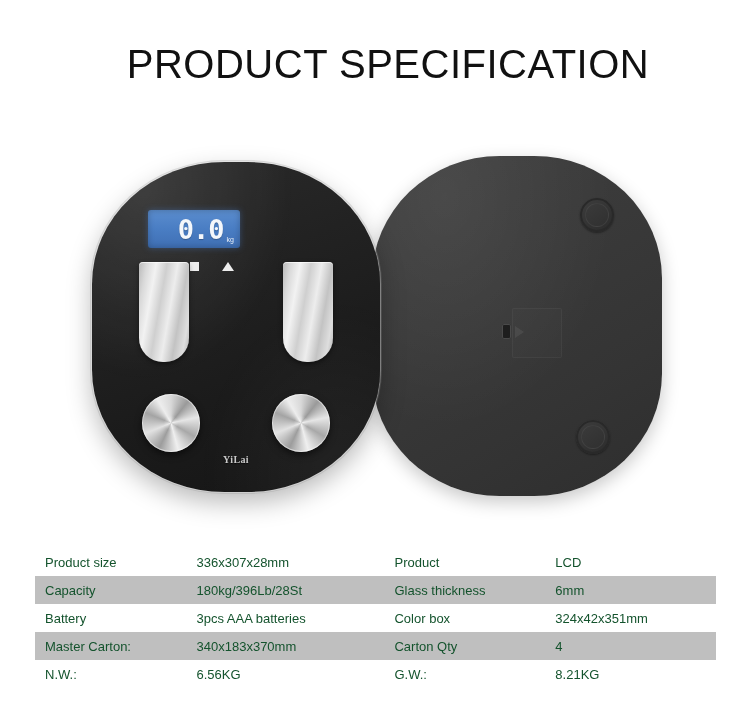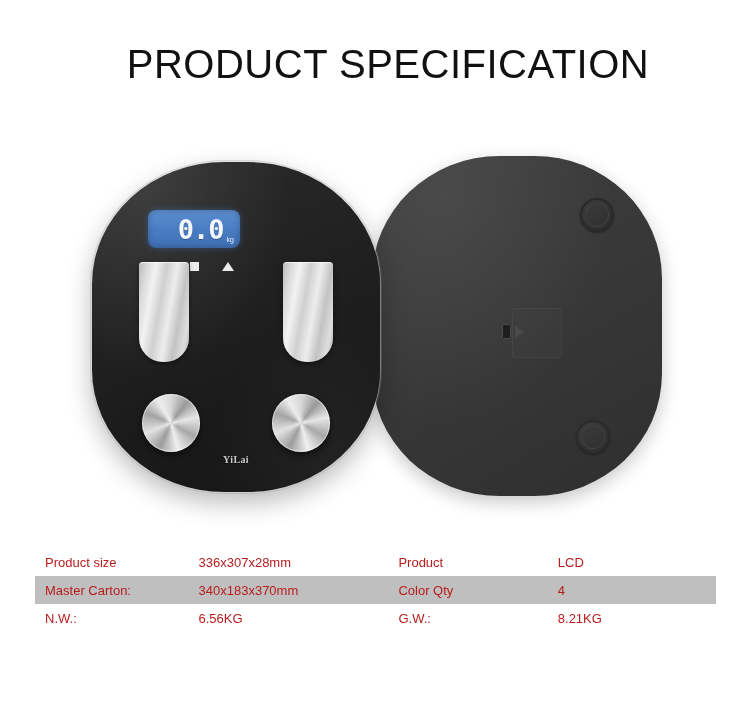--- a/index.html
+++ b/index.html
@@ -132,21 +132,21 @@
     pointer-events: none;
   }
 
   
   .lcd {
     position: absolute;
     left: 56px;
     top: 48px;
     width: 92px;
     height: 38px;
-    border-radius: 8px;
+    border-radius: 3px;
     background: linear-gradient(180deg, #5b8dce 0%, #4a7ec4 48%, #3f6fb4 100%);
     box-shadow: inset 0 0 6px rgba(0,0,0,0.25), 0 0 6px rgba(70,120,190,0.45);
     display: flex;
     align-items: center;
     justify-content: flex-end;
     padding-right: 6px;
     box-sizing: border-box;
   }
   .lcd-digits {
     font-family: "DejaVu Sans Mono", monospace;
@@ -250,21 +250,21 @@
   }
 
   
   .spec-table {
     position: absolute;
     left: 35px;
     top: 548px;
     width: 681px;
     border-collapse: collapse;
     font-size: 13px;
-    color: #b91c1c;
+    color: #14532d;
   }
   .spec-table tr { height: 28px; }
   .spec-table tr.striped { background: #bfbfbf; }
   .spec-table td {
     padding: 0 0 0 10px;
     vertical-align: middle;
     font-weight: 400;
     white-space: nowrap;
   }
   .col-k1 { width: 150px; }
@@ -314,23 +314,35 @@
 
 <table class="spec-table">
   <tbody>
     <tr>
       <td class="col-k1">Product size</td>
       <td class="col-v1">336x307x28mm</td>
       <td class="col-k2">Product</td>
       <td class="col-v2">LCD</td>
     </tr>
     <tr class="striped">
+      <td class="col-k1">Capacity</td>
+      <td class="col-v1">180kg/396Lb/28St</td>
+      <td class="col-k2">Glass thickness</td>
+      <td class="col-v2">6mm</td>
+    </tr>
+    <tr>
+      <td class="col-k1">Battery</td>
+      <td class="col-v1">3pcs AAA batteries</td>
+      <td class="col-k2">Color box</td>
+      <td class="col-v2">324x42x351mm</td>
+    </tr>
+    <tr class="striped">
       <td class="col-k1">Master Carton:</td>
       <td class="col-v1">340x183x370mm</td>
-      <td class="col-k2">Color Qty</td>
+      <td class="col-k2">Carton Qty</td>
       <td class="col-v2">4</td>
     </tr>
     <tr>
       <td class="col-k1">N.W.:</td>
       <td class="col-v1">6.56KG</td>
       <td class="col-k2">G.W.:</td>
       <td class="col-v2">8.21KG</td>
     </tr>
   </tbody>
 </table>

